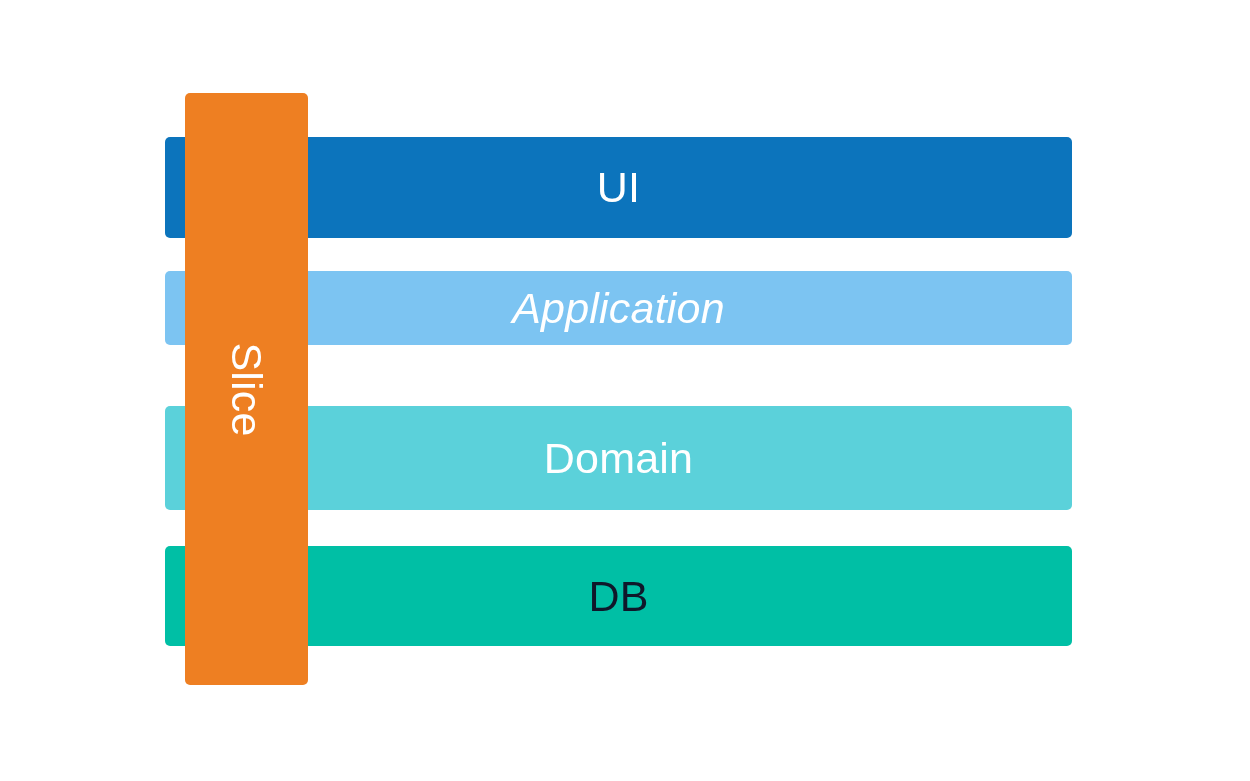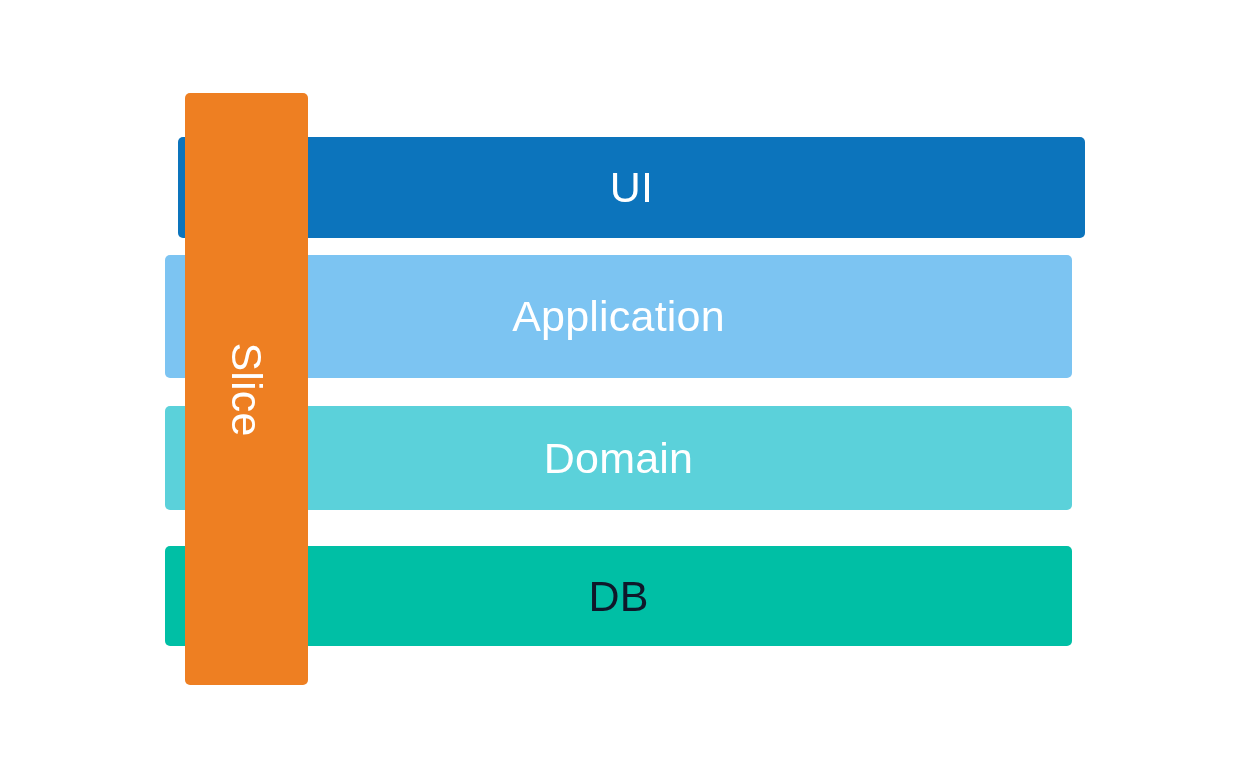--- a/index.html
+++ b/index.html
@@ -38,22 +38,22 @@
     color: #ffffff;
     font-family: "Liberation Sans", sans-serif;
     font-size: 43px;
     font-weight: 300;
     line-height: 1;
     letter-spacing: 0.2px;
     white-space: nowrap;
     -webkit-font-smoothing: antialiased;
   }
 
-  #layer-ui      { top: 137px; height: 101px; background: #0C74BC; margin-left: 13px; }
-  #layer-app     { top: 255px; height: 123px; background: #7CC4F2; }
+  #layer-ui      { top: 137px; height: 101px; background: #0C74BC; }
+  #layer-app     { top: 271px; height: 74px; background: #7CC4F2; font-style: italic; }
   #layer-domain  { top: 406px; height: 104px; background: #5BD1DA; }
   #layer-db      { top: 546px; height: 100px; background: #00BFA5; }
 
   
   #slice-bar {
     position: absolute;
     left: 185px;
     top: 93px;
     width: 123px;
     height: 592px;

